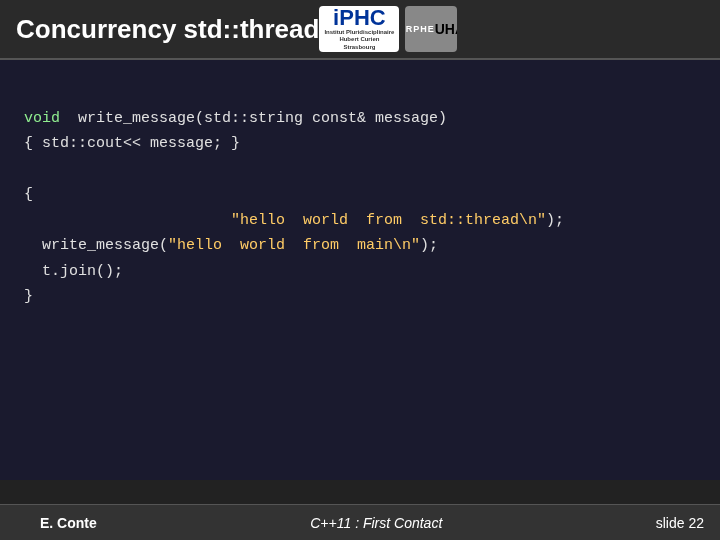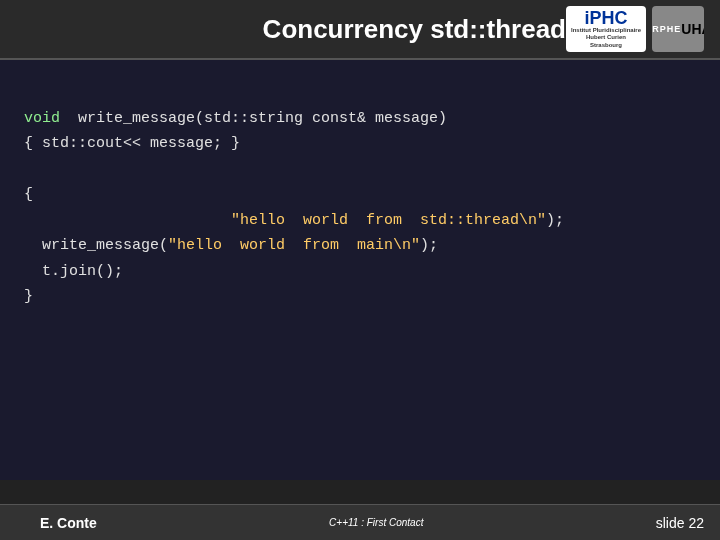--- a/index.html
+++ b/index.html
@@ -11,21 +11,21 @@
       font-family: Arial, sans-serif;
       background: #222;
     }
 
     
     .header {
       background: #2a2a2a;
       height: 60px;
       display: flex;
       align-items: center;
-      justify-content: flex-end;
+      justify-content: flex-start;
       padding: 16px 16px;
       border-bottom: 2px solid #555;
     }
 
     .header-title {
       color: #fff;
       font-size: 26px;
       font-weight: bold;
       font-family: Arial, sans-serif;
     }
@@ -45,21 +45,21 @@
       align-items: center;
       justify-content: center;
       font-size: 13px;
       font-weight: bold;
       color: #003399;
       padding: 2px;
       flex-direction: column;
     }
 
     .logo-iphc .logo-text {
-      font-size: 18px;
+      font-size: 22px;
       font-weight: bold;
       color: #003399;
       line-height: 1;
     }
 
     .logo-iphc .logo-sub {
       font-size: 6px;
       color: #333;
       text-align: center;
       line-height: 1.2;
@@ -131,21 +131,21 @@
 
     .footer-left {
       color: #fff;
       font-size: 14px;
       font-weight: bold;
       margin-left: 24px;
     }
 
     .footer-center {
       color: #fff;
-      font-size: 10px;
+      font-size: 14px;
       font-style: italic;
     }
 
     .footer-right {
       color: #fff;
       font-size: 14px;
     }
   </style>
 </head>
 <body>

